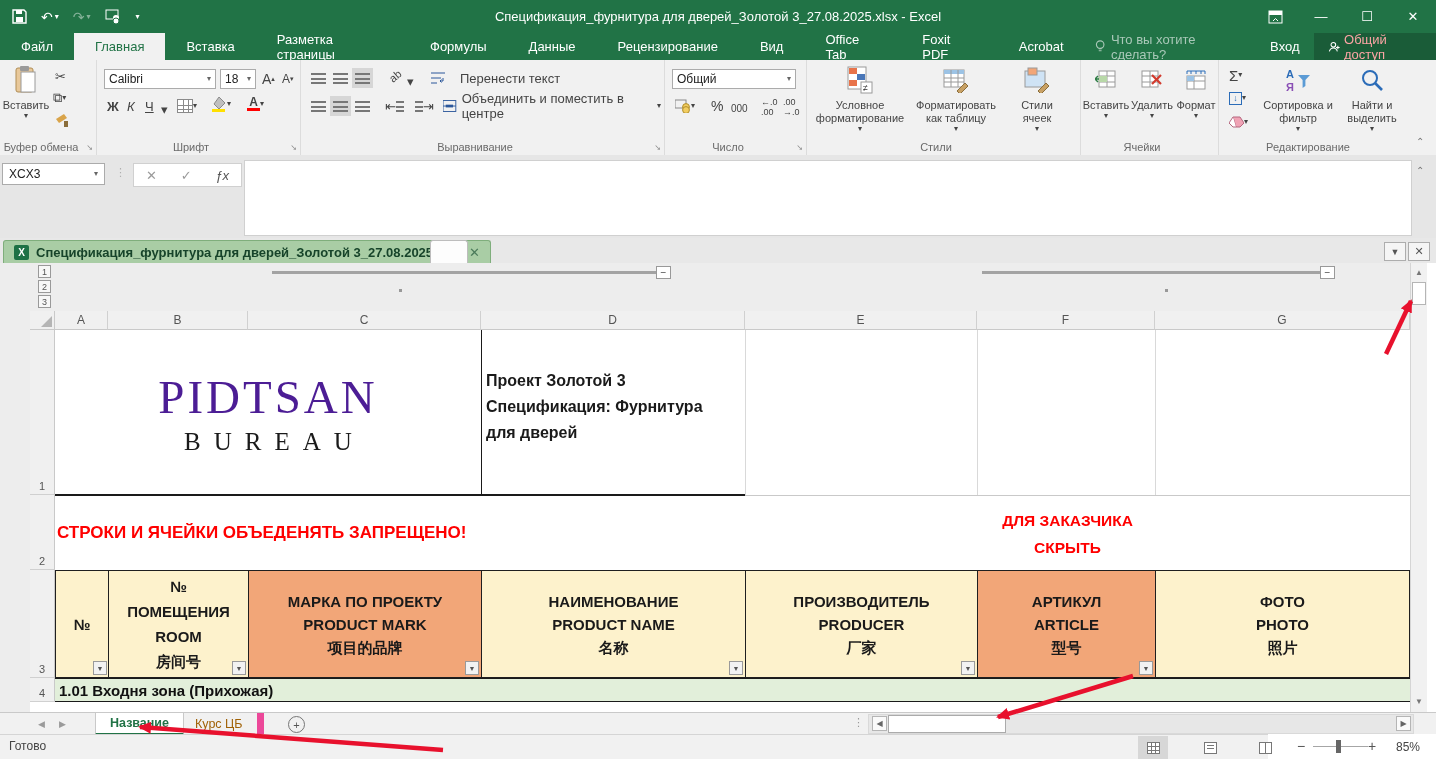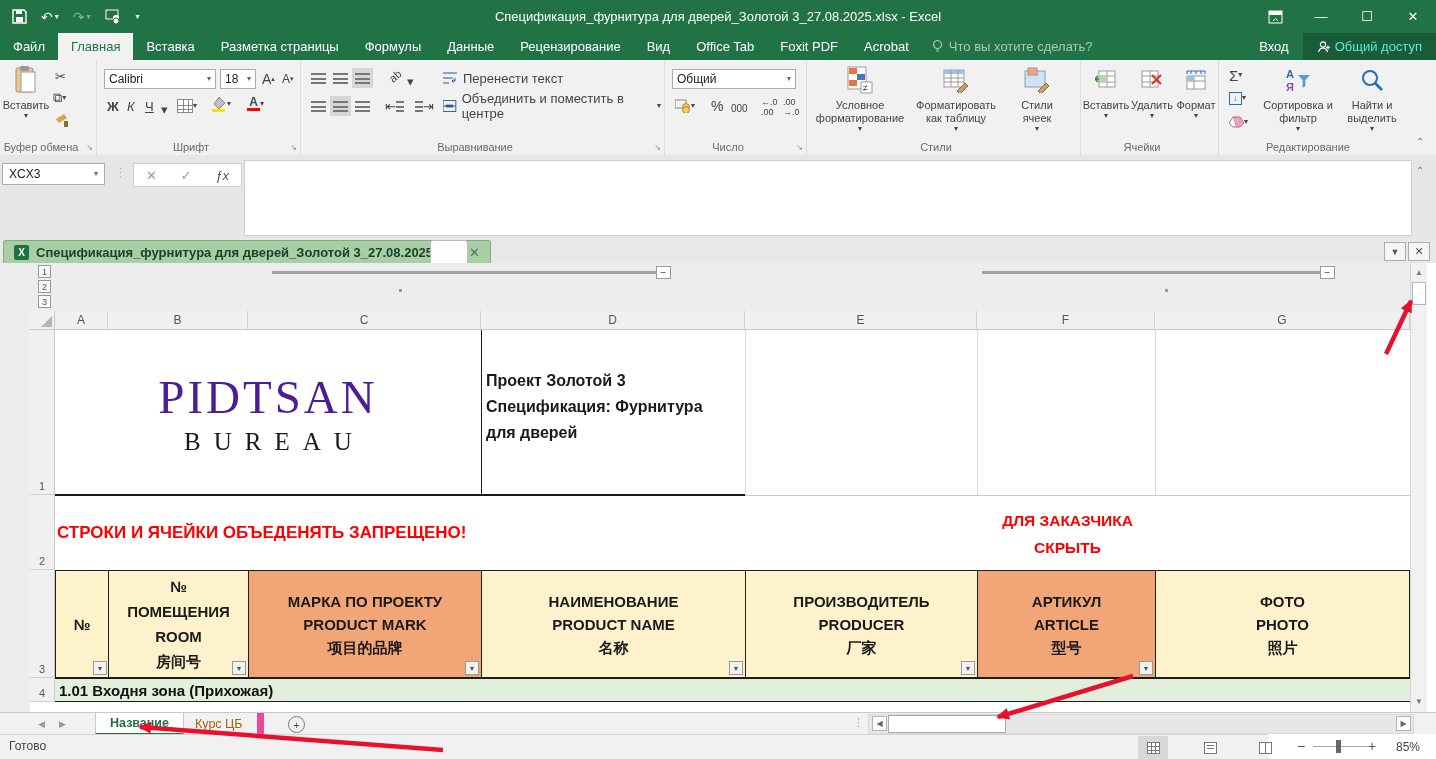--- a/index.html
+++ b/index.html
@@ -12,26 +12,26 @@
             display:flex;align-items:center}
   .qat{display:flex;align-items:center;gap:14px;padding-left:12px}
   .qat .qbtn{color:#fff;font-size:14px;display:flex;align-items:center;gap:2px;cursor:default}
   .qat .dim{opacity:.45}
   .ddv{font-size:8px;line-height:8px}
   .title-text{position:absolute;left:0;right:0;text-align:center;font-size:13px;color:#fff;pointer-events:none}
   .winbtns{position:absolute;right:0;top:0;height:33px;display:flex;align-items:center}
   .winbtn{width:46px;height:33px;display:flex;align-items:center;justify-content:center;font-size:13px;color:#fff}
   
   .menubar{position:absolute;left:0;top:33px;width:1436px;height:27px;background:#217346;display:flex;align-items:stretch}
-  .mtab{display:flex;align-items:center;padding:0 13px;color:#fff;font-size:13px}
+  .mtab{display:flex;align-items:center;padding:0 21px;color:#fff;font-size:13px}
   .mtab.active{background:#f1f1f1;color:#217346}
   .tellme{display:flex;align-items:center;gap:6px;color:#a9c8b8;padding:0 10px}
   .mright{margin-left:auto;display:flex;align-items:stretch}
   .signin{display:flex;align-items:center;color:#fff;padding:0 14px}
-  .share{display:flex;align-items:center;gap:4px;background:#1a5c38;color:#5eead4;padding:0 14px}
+  .share{display:flex;align-items:center;gap:4px;background:#1a5c38;color:#fca5a5;padding:0 14px}
   
   .ribbon{position:absolute;left:0;top:60px;width:1436px;height:95px;background:#f1f1f1;border-bottom:1px solid #d5d5d5}
   .rgroup{position:absolute;top:0;height:95px;border-right:1px solid #dcdcdc}
   .rlabel{position:absolute;bottom:2px;left:0;right:14px;text-align:center;font-size:11px;color:#6a6a6a;white-space:nowrap}
   .launcher{position:absolute;bottom:3px;right:3px;font-size:8px;color:#8a8a8a}
   .combo{background:#fff;border:1px solid #ababab;display:flex;align-items:center;font-size:12px;color:#222;padding:0 4px;height:20px;box-sizing:border-box}
   .combo .ddv{margin-left:auto;color:#666}
   .mini{display:inline-flex;align-items:center;justify-content:center;height:20px;padding:0 3px;color:#444;font-size:13px}
   .bigbtn{position:absolute;top:3px;display:flex;flex-direction:column;align-items:center;font-size:11px;color:#444;text-align:center;line-height:13px}
   .bigbtn .bicon{height:34px;display:flex;align-items:center;justify-content:center;margin-bottom:2px}
@@ -262,21 +262,21 @@
           <span class="bars b3"></span>
         </span>
       <span class="mini" style="position:absolute;left:30px;top:36px;background:#d6d6d6">
           <span class="bars b3"></span>
         </span>
       <span class="mini" style="position:absolute;left:52px;top:36px">
           <span class="bars b3"></span>
         </span>
       <span class="mini" style="position:absolute;left:82px;top:36px">⇤<span class="bars b3" style="width:8px"></span></span>
       <span class="mini" style="position:absolute;left:112px;top:36px"><span class="bars b3" style="width:8px"></span>⇥</span>
-      <span class="mini" style="position:absolute;left:140px;top:8px;gap:5px">
+      <span class="mini" style="position:absolute;left:128px;top:8px;gap:14px">
         <svg width="15" height="13" viewBox="0 0 15 13">
             <path d="M0 1h14M0 6h10M0 11h6" stroke="#2b579a"></path>
             <path d="M12 6v3h-3l1.5-1.5M9 9l1.5 1.5" stroke="#2b579a" fill="none"></path>
           </svg>
         <span>Перенести текст</span>
       </span>
       <span class="mini" style="position:absolute;left:140px;top:36px;gap:5px">
         <svg width="15" height="13" viewBox="0 0 15 13">
             <rect x="0" y="0" width="14" height="12" fill="none" stroke="#2b579a"></rect>
             <path d="M0 6h14" stroke="#2b579a"></path>

